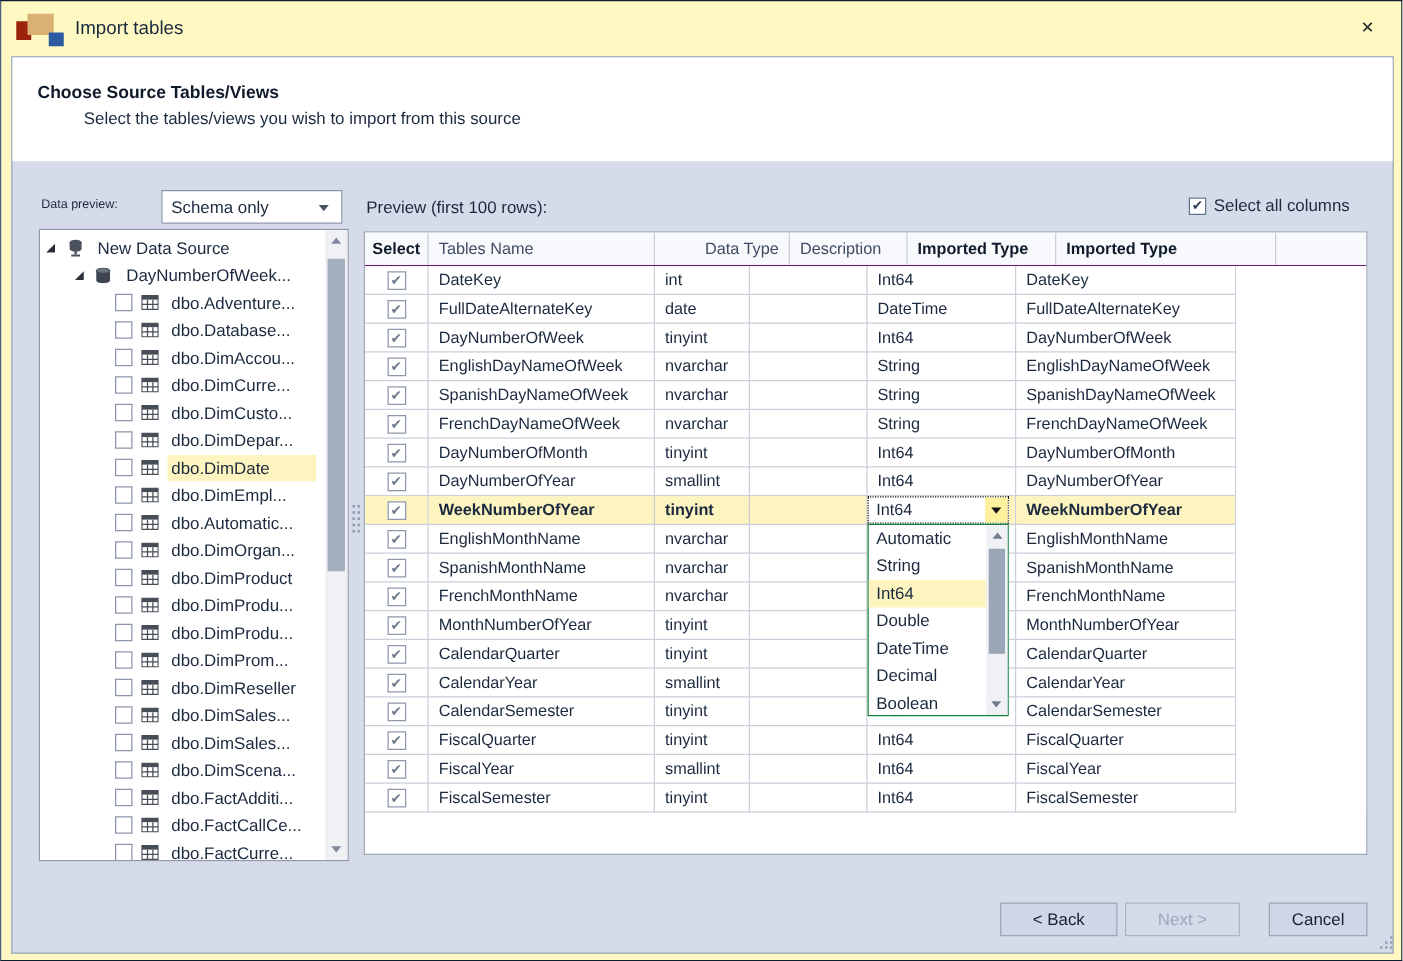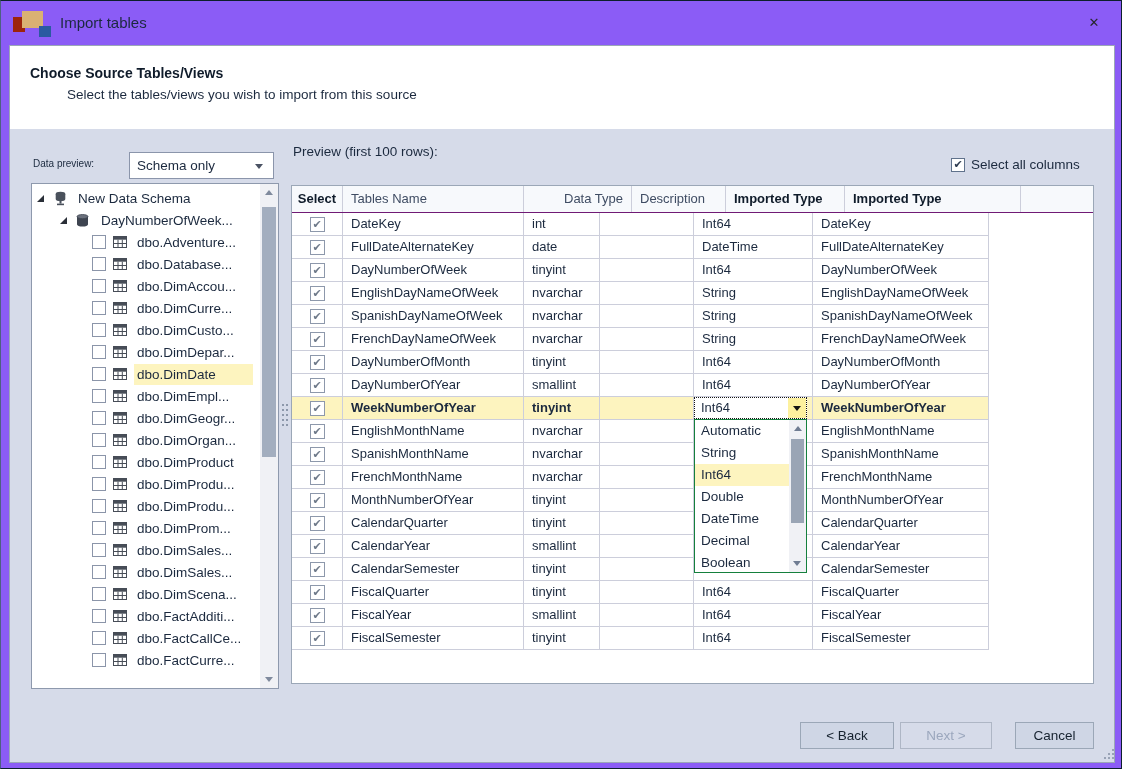--- a/index.html
+++ b/index.html
@@ -1,18 +1,18 @@
 <!DOCTYPE html>
 <html><head>
 <meta charset="utf-8">
 <style>
 *{margin:0;padding:0;box-sizing:border-box}
 html,body{width:1122px;height:769px;overflow:hidden}
 body{font-family:"Liberation Sans",sans-serif;color:#1b293e;background:#fff;position:relative}
-.window{position:absolute;left:0;top:0;width:1122px;height:769px;background:#8b5cf6;border:1px solid #0d1f2d;border-left-color:#4d6082}
+.window{position:absolute;left:0;top:0;width:1122px;height:769px;background:#fef9c3;border:1px solid #0d1f2d;border-left-color:#4d6082}
 .title-text{position:absolute;left:59px;top:13px;font-size:15px;color:#1b293e}
 .app-icon{position:absolute;left:12px;top:10px;width:42px;height:27px}
 .sq-red{position:absolute;left:0;top:6px;width:12px;height:15px;background:#9d240c}
 .sq-tan{position:absolute;left:9px;top:0;width:21px;height:17px;background:#dab173}
 .sq-blue{position:absolute;left:26px;top:15px;width:12px;height:11px;background:#2b5aa1}
 .close-btn{position:absolute;left:1081px;top:11px;width:24px;height:22px;font-size:13px;color:#27282d;text-align:center;line-height:22px;font-family:"DejaVu Sans",sans-serif}
 .content{position:absolute;left:8px;top:44px;width:1106px;height:718px;background:#d6dbe9;border:1px solid #9ba7b7}
 .headerband{position:absolute;left:9px;top:45px;width:1104px;height:83px;background:#fff}
 .h-title{position:absolute;left:29px;top:64px;font-size:14px;font-weight:bold;color:#0f1b2a}
 .h-sub{position:absolute;left:66px;top:86px;font-size:13.5px;color:#1b293e}
@@ -34,21 +34,21 @@
 .lvl2 .tree-label{margin-left:12px}
 .lvl3 .tree-label{margin-left:10px}
 .tree-row.selected .tree-label{margin-left:7px;background:#fdf4bf;display:inline-block;width:119px;padding-left:3px;line-height:21px}
 .tree-scroll{position:absolute;top:0;right:0;width:18px;height:100%;background:#f0f1f5}
 .tri-up{width:0;height:0;border-left:4px solid transparent;border-right:4px solid transparent;border-bottom:5px solid #7f8a9d;margin:6px auto 0}
 .tri-down{width:0;height:0;border-left:4px solid transparent;border-right:4px solid transparent;border-top:5px solid #7f8a9d;margin:0 auto}
 .tree-scroll .tri-down{position:absolute;bottom:6px;left:5px;margin:0}
 .tree-thumb{position:absolute;left:2px;top:23px;width:14px;height:250px;background:#a3aebf}
 .splitter{position:absolute;left:281px;top:403px;width:8px;height:26px}
 .splitter .dot{width:2px;height:2px;background:#8d98ab;box-shadow:4px 0 #8d98ab,0 5px #8d98ab,4px 5px #8d98ab,0 10px #8d98ab,4px 10px #8d98ab,0 15px #8d98ab,4px 15px #8d98ab,0 20px #8d98ab,4px 20px #8d98ab}
-.lbl-preview{position:absolute;left:292px;top:143px;font-size:13.5px}
+.lbl-preview{position:absolute;left:292px;top:157px;font-size:13.5px}
 .selectall{position:absolute;left:950px;top:156px;display:flex;align-items:center;font-size:13.5px}
 .cb{width:14px;height:14px;background:#fff;border:1px solid #60728c;font-size:11px;line-height:12px;text-align:center;color:#2f3d52;font-family:"DejaVu Sans",sans-serif}
 .selectall .lbl{margin-left:6px}
 .grid{position:absolute;left:290px;top:184px;width:803px;height:499px;background:#fff;border:1px solid #9ba7b7;overflow:hidden;font-size:13px}
 .g-head{display:flex;height:27px;background:#f7f9fc;border-bottom:1px solid #701a75}
 .g-head .c{border-right:1px solid #cccedb;padding-left:8px;line-height:26px;color:#3f4c63;flex:none;overflow:hidden}
 .g-head .c.b{font-weight:bold;color:#0f1b2a}
 .g-head .c.sel{padding:0;text-align:center}
 .g-head .c.fill{flex:1;border-right:none}
 .g-row{display:flex;height:23px;background:#fff}
@@ -104,21 +104,21 @@
         <div class="tree-row lvl1">
           <span class="exp"></span>
           <span class="icon-wrap">
             <svg class="ticon" width="13" height="15" viewBox="0 0 13 15">
               <ellipse cx="6.5" cy="3" rx="4.8" ry="2.3" fill="#4a515c"></ellipse>
               <path d="M1.7 3v5c0 1.3 2.1 2.3 4.8 2.3s4.8-1 4.8-2.3V3z" fill="#4a515c"></path>
               <rect x="5.5" y="10" width="2" height="2.6" fill="#4a515c"></rect>
               <rect x="3" y="12.6" width="7" height="1.6" fill="#4a515c"></rect>
             </svg>
           </span>
-          <span class="tree-label">New Data Schema</span>
+          <span class="tree-label">New Data Source</span>
         </div>
         <div class="tree-row lvl2">
           <span class="exp"></span>
           <span class="icon-wrap">
             <svg class="ticon" width="13" height="13" viewBox="0 0 13 13">
               <path d="M1 2.6v7.8c0 1.2 2.4 2.1 5.5 2.1s5.5-.9 5.5-2.1V2.6z" fill="#3e4450"></path>
               <ellipse cx="6.5" cy="2.6" rx="5.5" ry="2.1" fill="#6a707c"></ellipse>
               <ellipse cx="6.5" cy="2.6" rx="5.5" ry="2.1" fill="none" stroke="#3e4450" stroke-width="0.8"></ellipse>
             </svg>
           </span>
@@ -232,21 +232,21 @@
           <span class="tree-cb"></span>
           <span class="icon-wrap">
             <svg class="ticon" width="14" height="12" viewBox="0 0 14 12">
               <rect x="0.5" y="0.5" width="13" height="11" fill="#fff" stroke="#474d57"></rect>
               <rect x="0.5" y="0.5" width="13" height="3.2" fill="#474d57"></rect>
               <line x1="5" y1="3.7" x2="5" y2="11.5" stroke="#474d57"></line>
               <line x1="9.3" y1="3.7" x2="9.3" y2="11.5" stroke="#474d57"></line>
               <line x1="0.5" y1="7.5" x2="13.5" y2="7.5" stroke="#474d57"></line>
             </svg>
           </span>
-          <span class="tree-label">dbo.DimGeogr...</span>
+          <span class="tree-label">dbo.Automatic...</span>
         </div>
         <div class="tree-row lvl3">
           <span class="tree-cb"></span>
           <span class="icon-wrap">
             <svg class="ticon" width="14" height="12" viewBox="0 0 14 12">
               <rect x="0.5" y="0.5" width="13" height="11" fill="#fff" stroke="#474d57"></rect>
               <rect x="0.5" y="0.5" width="13" height="3.2" fill="#474d57"></rect>
               <line x1="5" y1="3.7" x2="5" y2="11.5" stroke="#474d57"></line>
               <line x1="9.3" y1="3.7" x2="9.3" y2="11.5" stroke="#474d57"></line>
               <line x1="0.5" y1="7.5" x2="13.5" y2="7.5" stroke="#474d57"></line>
@@ -298,20 +298,33 @@
           <span class="icon-wrap">
             <svg class="ticon" width="14" height="12" viewBox="0 0 14 12">
               <rect x="0.5" y="0.5" width="13" height="11" fill="#fff" stroke="#474d57"></rect>
               <rect x="0.5" y="0.5" width="13" height="3.2" fill="#474d57"></rect>
               <line x1="5" y1="3.7" x2="5" y2="11.5" stroke="#474d57"></line>
               <line x1="9.3" y1="3.7" x2="9.3" y2="11.5" stroke="#474d57"></line>
               <line x1="0.5" y1="7.5" x2="13.5" y2="7.5" stroke="#474d57"></line>
             </svg>
           </span>
           <span class="tree-label">dbo.DimProm...</span>
+        </div>
+        <div class="tree-row lvl3">
+          <span class="tree-cb"></span>
+          <span class="icon-wrap">
+            <svg class="ticon" width="14" height="12" viewBox="0 0 14 12">
+              <rect x="0.5" y="0.5" width="13" height="11" fill="#fff" stroke="#474d57"></rect>
+              <rect x="0.5" y="0.5" width="13" height="3.2" fill="#474d57"></rect>
+              <line x1="5" y1="3.7" x2="5" y2="11.5" stroke="#474d57"></line>
+              <line x1="9.3" y1="3.7" x2="9.3" y2="11.5" stroke="#474d57"></line>
+              <line x1="0.5" y1="7.5" x2="13.5" y2="7.5" stroke="#474d57"></line>
+            </svg>
+          </span>
+          <span class="tree-label">dbo.DimReseller</span>
         </div>
         <div class="tree-row lvl3">
           <span class="tree-cb"></span>
           <span class="icon-wrap">
             <svg class="ticon" width="14" height="12" viewBox="0 0 14 12">
               <rect x="0.5" y="0.5" width="13" height="11" fill="#fff" stroke="#474d57"></rect>
               <rect x="0.5" y="0.5" width="13" height="3.2" fill="#474d57"></rect>
               <line x1="5" y1="3.7" x2="5" y2="11.5" stroke="#474d57"></line>
               <line x1="9.3" y1="3.7" x2="9.3" y2="11.5" stroke="#474d57"></line>
               <line x1="0.5" y1="7.5" x2="13.5" y2="7.5" stroke="#474d57"></line>

